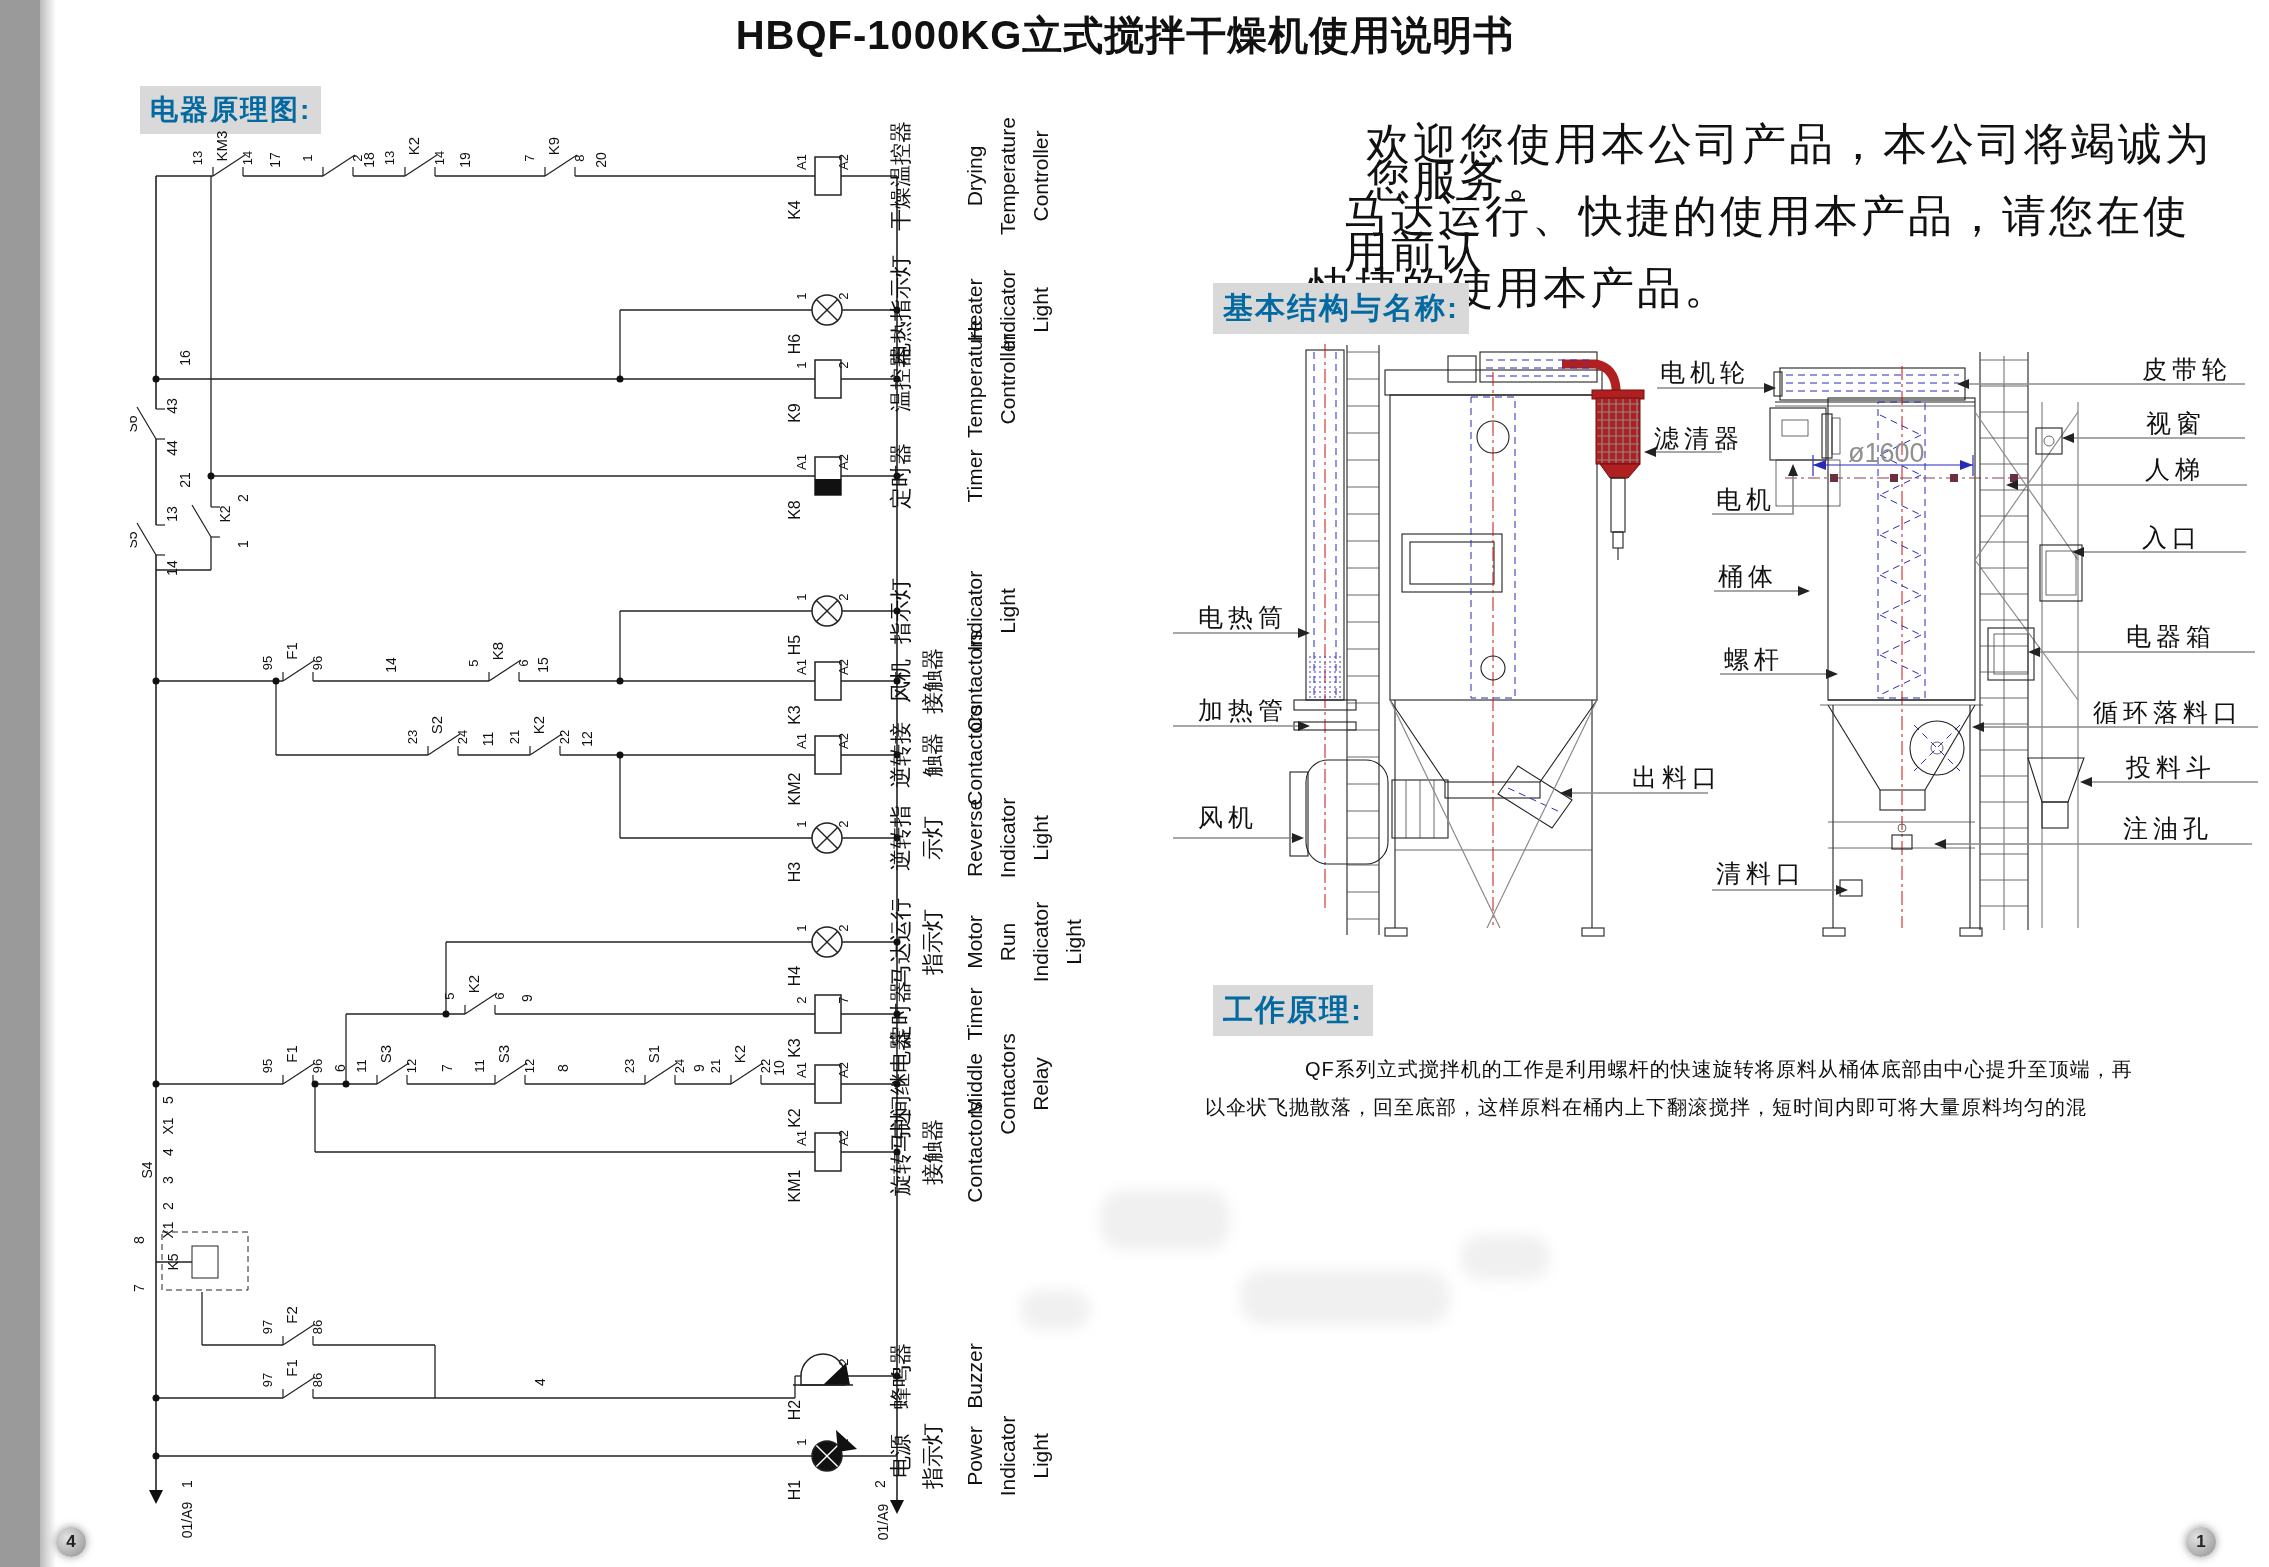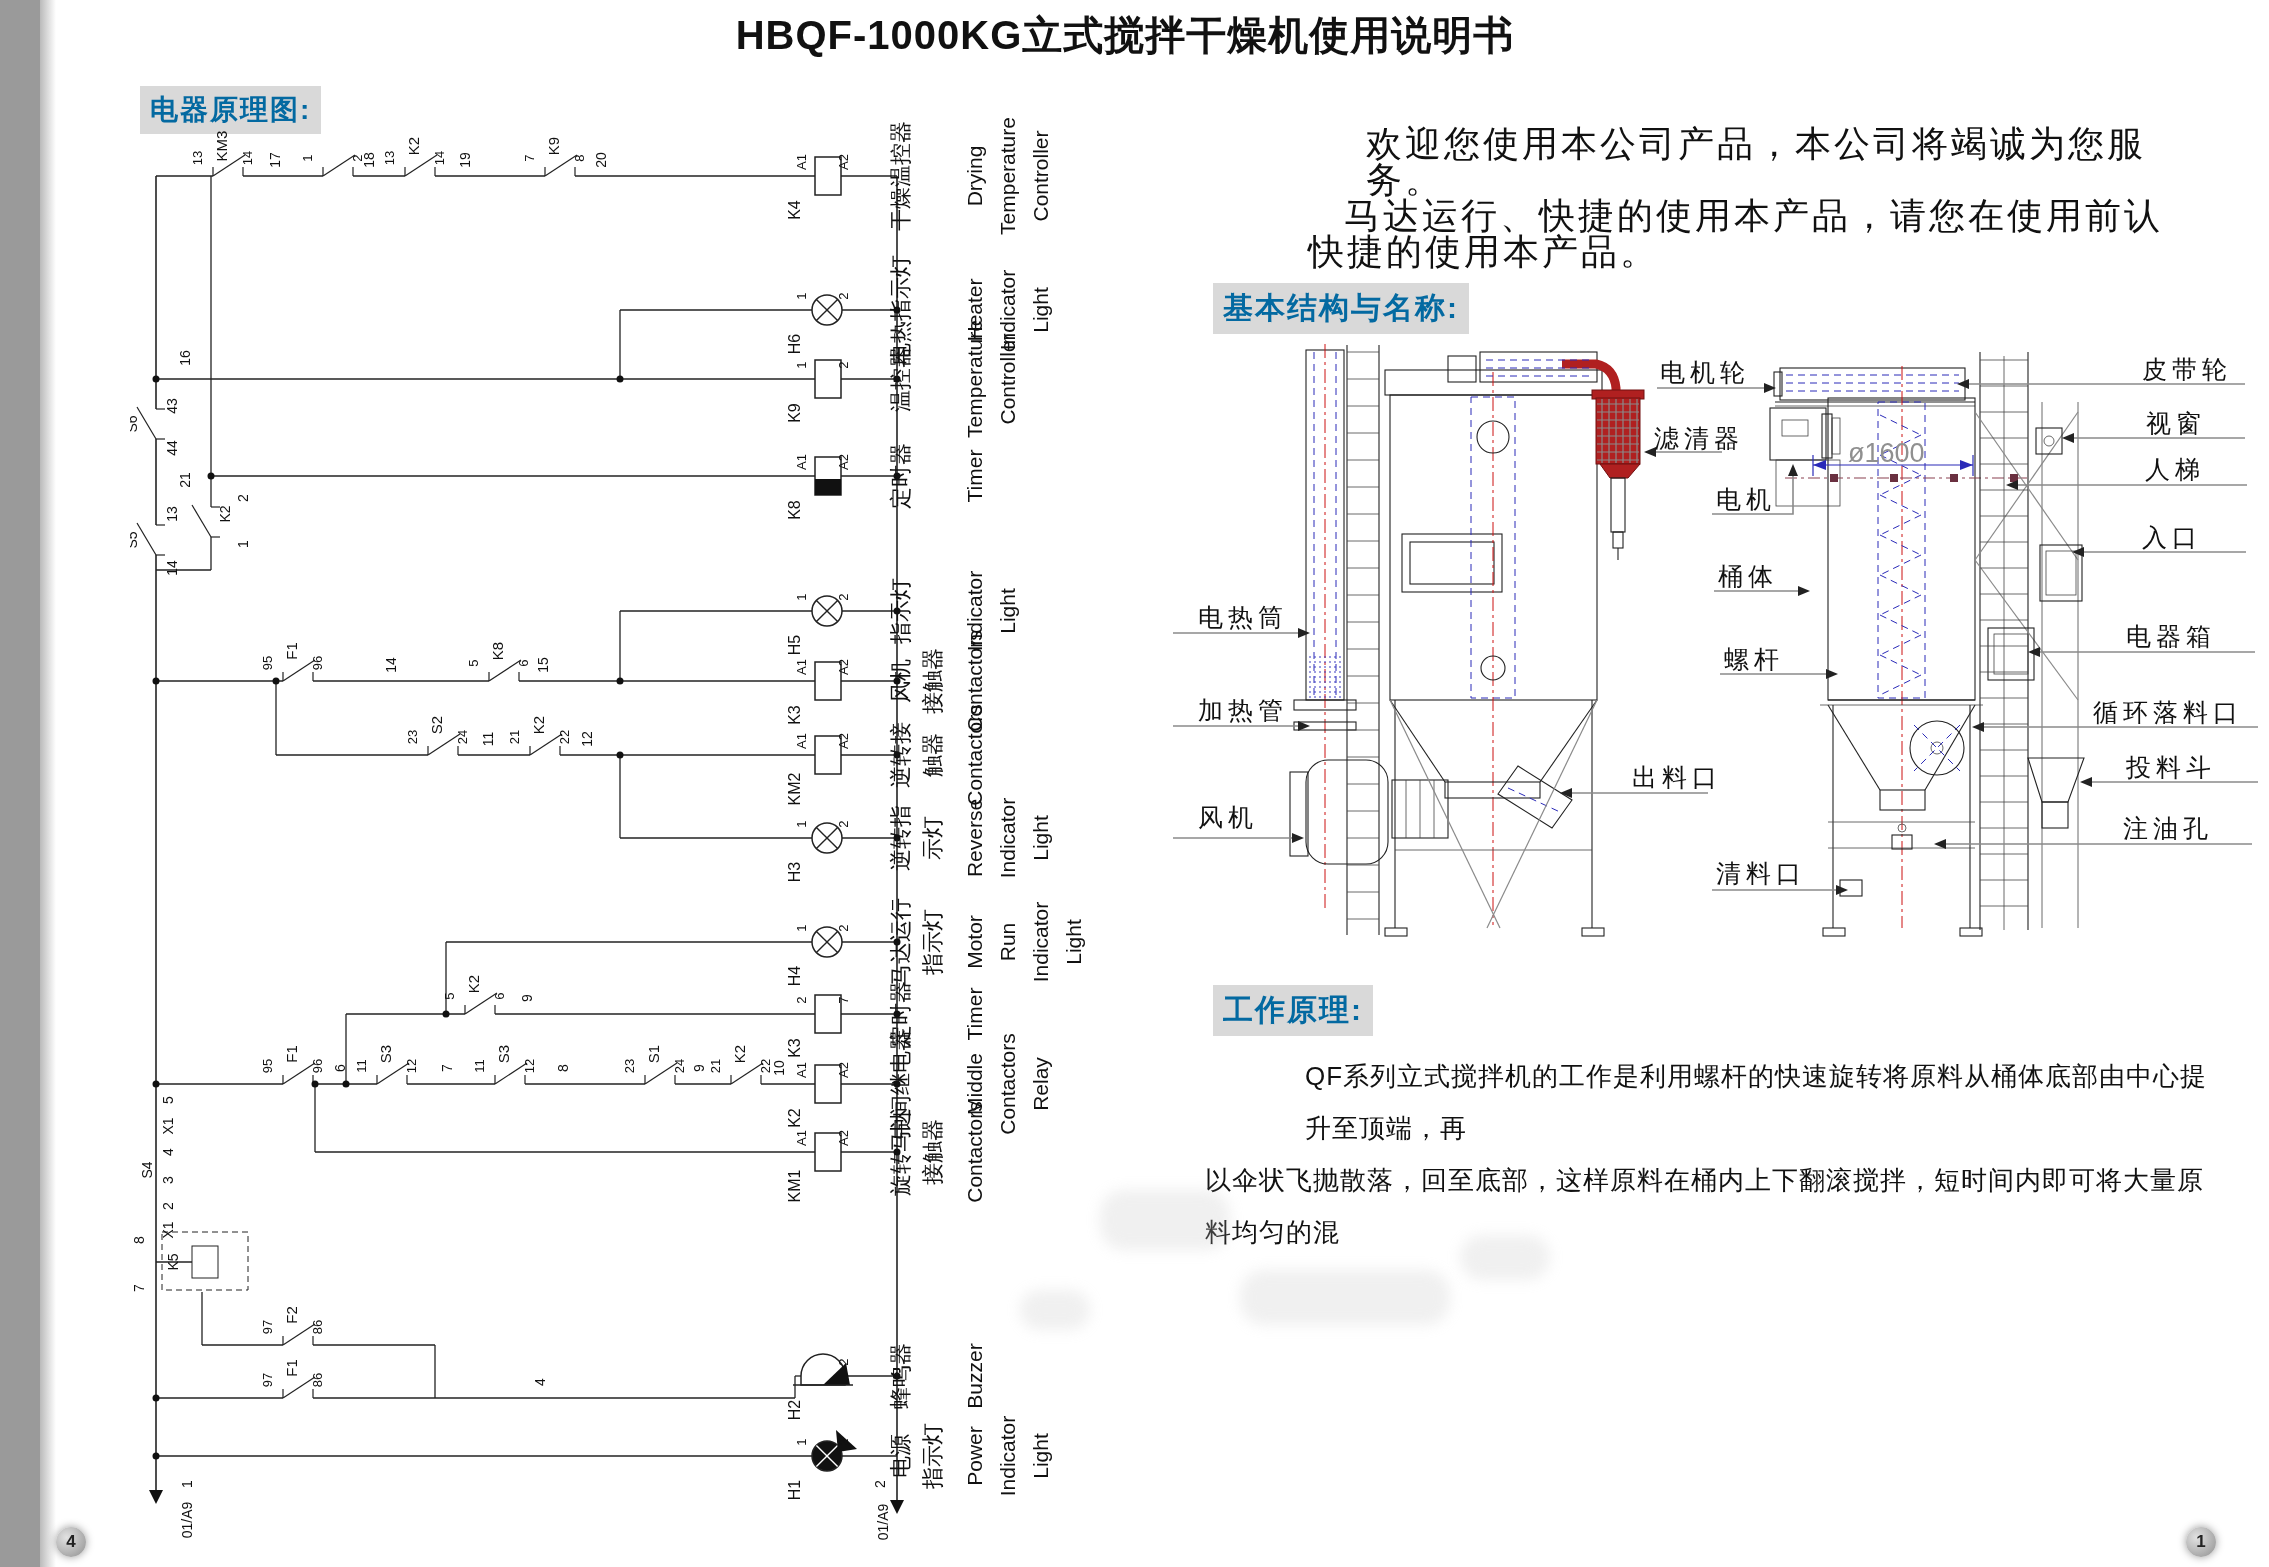--- a/index.html
+++ b/index.html
@@ -5,26 +5,26 @@
   html,body{margin:0;padding:0;background:#9a9a9a;}
   .page{position:relative;width:2269px;height:1567px;background:#ffffff;overflow:hidden;
         font-family:"Liberation Sans",sans-serif;color:#111;margin-left:40px;}
   .title{position:absolute;left:620px;top:8px;width:930px;text-align:center;
          font-size:40px;font-weight:bold;letter-spacing:1px;}
   .heading{position:absolute;background:#d9d9d9;color:#0369a1;font-weight:bold;
            font-size:28px;padding:5px 10px;letter-spacing:2px;}
   #h-schematic{left:100px;top:86px;}
   #h-structure{left:1173px;top:283px;font-size:30px;}
   #h-principle{left:1173px;top:985px;font-size:30px;}
-  .welcome{position:absolute;left:1268px;top:126px;width:910px;font-size:36px;
+  .welcome{position:absolute;left:1268px;top:126px;width:910px;font-size:44px;
            letter-spacing:3px;line-height:36px;}
   .welcome .l1{padding-left:58px;}
   .welcome .l2{padding-left:36px;}
-  .principle{position:absolute;left:1165px;top:1050px;width:1012px;font-size:26px;
-             letter-spacing:1px;line-height:52px;}
+  .principle{position:absolute;left:1165px;top:1050px;width:1012px;font-size:20px;
+             letter-spacing:1px;line-height:38px;}
   .principle .l1{padding-left:100px;}
   svg text{font-family:"Liberation Sans",sans-serif;}
   #schematic-svg{position:absolute;left:90px;top:85px;}
   #structure-svg{position:absolute;left:1130px;top:330px;}
   .k{stroke:#222;fill:none;stroke-width:1.1;}
   .kt{stroke:#444;fill:none;stroke-width:.8;}
   .gy{stroke:#8a8a8a;fill:none;stroke-width:1.2;}
   .bd{stroke:#2a2ab8;fill:none;stroke-width:1;stroke-dasharray:7 5;}
   .bd2{stroke:#3a3ac0;fill:none;stroke-width:1;stroke-dasharray:2 3;}
   .rc{stroke:#cc1111;fill:none;stroke-width:1;stroke-dasharray:14 4 3 4;}

